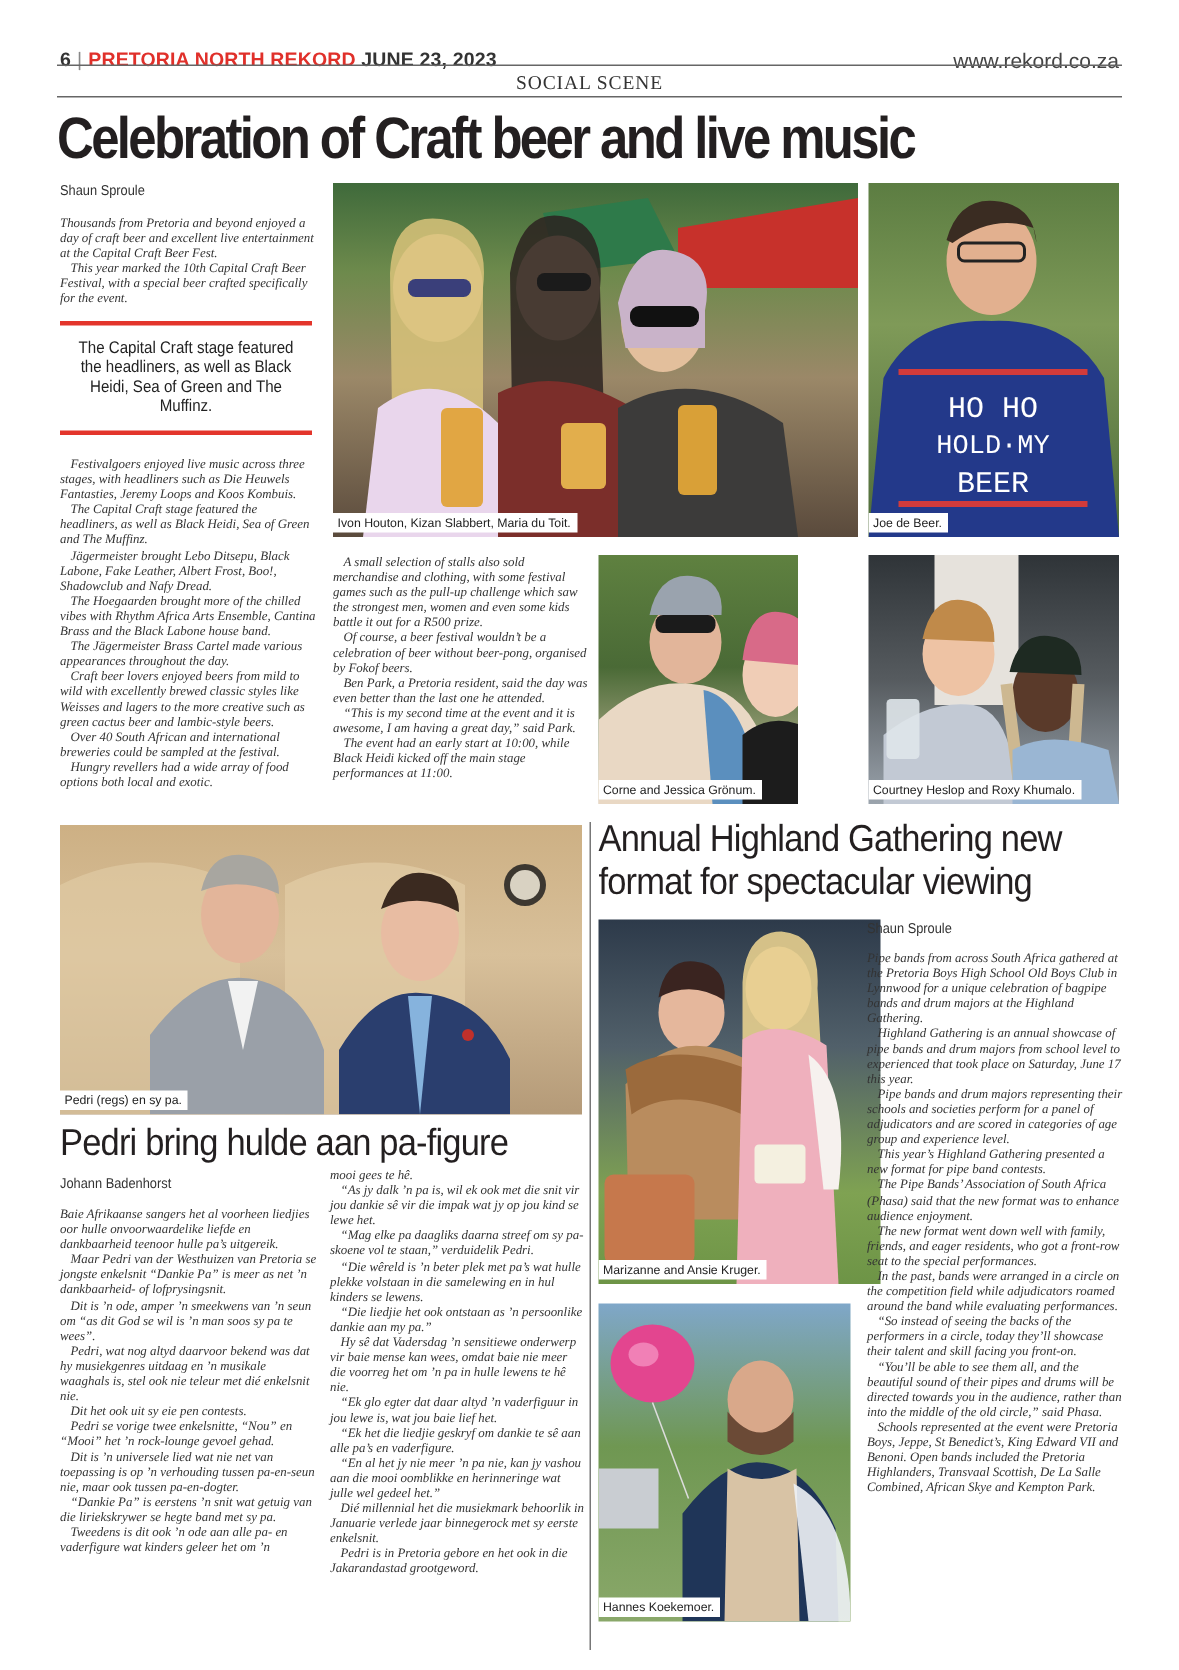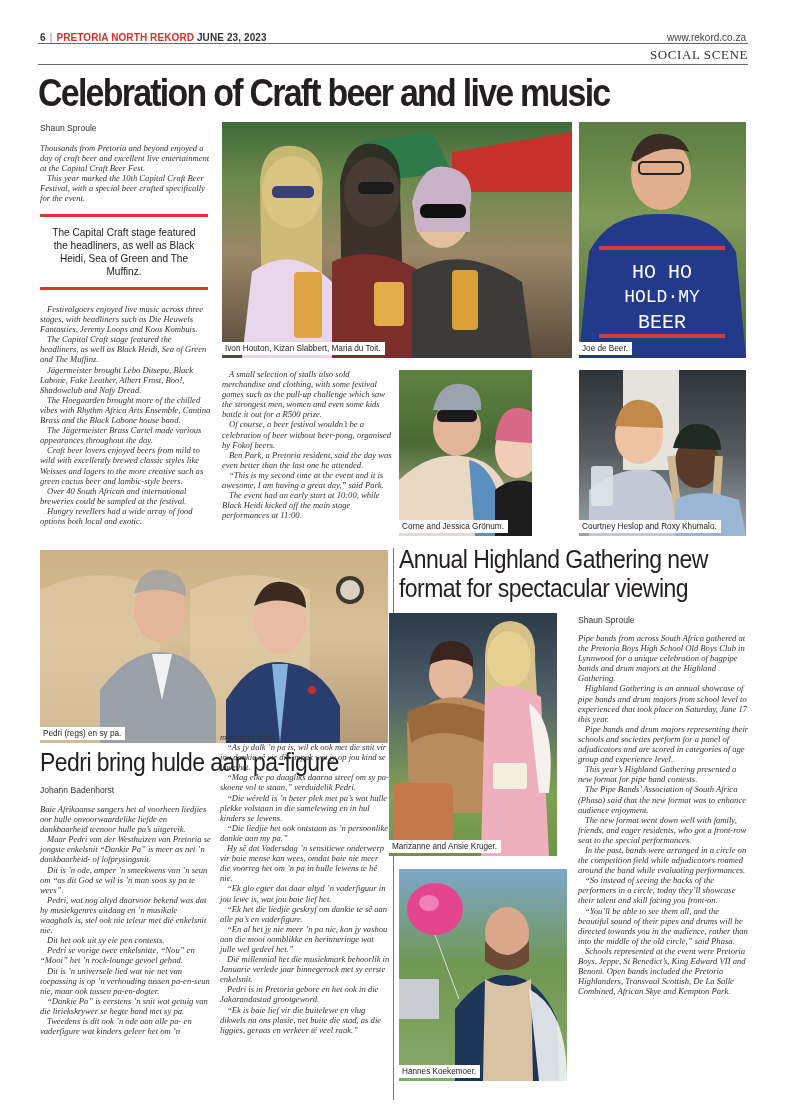--- a/index.html
+++ b/index.html
@@ -2,26 +2,26 @@
 <html><head>
 <meta charset="utf-8">
 <style>
   * { box-sizing: border-box; margin: 0; padding: 0; }
   html, body { width: 786px; height: 1113px; background: #ffffff; overflow: hidden; }
   body { position: relative; font-family: "Liberation Serif", serif; color: #222; }
 
   .abs { position: absolute; }
 
   
-  .folio { left: 40px; top: 32px; font-family: "Liberation Sans", sans-serif; font-size: 10px; font-weight: bold; color: #333; letter-spacing: 0.1px; }
+  .folio { left: 40px; top: 32px; font-family: "Liberation Sans", sans-serif; font-size: 13px; font-weight: bold; color: #333; letter-spacing: 0.1px; }
   .folio .pub { color: #e0302a; }
   .folio .sep { color: #888; margin: 0 4px; font-weight: normal; }
-  .site { right: 40px; top: 32px; font-family: "Liberation Sans", sans-serif; font-size: 10px; color: #444; }
+  .site { right: 40px; top: 32px; font-family: "Liberation Sans", sans-serif; font-size: 14px; color: #444; }
   .rule { left: 38px; width: 710px; height: 1px; background: #666; }
-  .section { left: 38px; width: 710px; top: 47px; text-align: right; font-family: "Liberation Serif", serif; font-size: 13px; letter-spacing: 0.6px; color: #333; }
+  .section { left: 38px; width: 710px; top: 47px; text-align: center; font-family: "Liberation Serif", serif; font-size: 13px; letter-spacing: 0.6px; color: #333; }
 
   .headline-main { left: 38px; top: 71px; font-family: "Liberation Sans", sans-serif; font-weight: bold; font-size: 39px; letter-spacing: -2px; color: #231f20; transform: scaleX(0.87); transform-origin: left top; white-space: nowrap; }
 
   .byline { font-family: "Liberation Sans", sans-serif; font-size: 9.5px; color: #333; transform: scaleX(0.9); transform-origin: left top; white-space: nowrap; }
 
   .body-text { font-family: "Liberation Serif", serif; font-size: 8.6px; line-height: 10.1px; color: #333; text-align: left; font-style: italic; }
   .body-text p { text-indent: 7px; }
   .body-text p.noindent { text-indent: 0; }
 
   .pull { left: 40px; top: 214px; width: 168px; border-top: 3px solid #e3352b; border-bottom: 3px solid #e3352b; padding: 9px 0 9px; text-align: center; font-family: "Liberation Sans", sans-serif; font-size: 11.2px; line-height: 13px; color: #222; }
@@ -171,43 +171,42 @@
   <p>Maar Pedri van der Westhuizen van Pretoria se jongste enkelsnit “Dankie Pa” is meer as net ’n dankbaarheid- of lofprysingsnit.</p>
   <p>Dit is ’n ode, amper ’n smeekwens van ’n seun om “as dit God se wil is ’n man soos sy pa te wees”.</p>
   <p>Pedri, wat nog altyd daarvoor bekend was dat hy musiekgenres uitdaag en ’n musikale waaghals is, stel ook nie teleur met dié enkelsnit nie.</p>
   <p>Dit het ook uit sy eie pen contests.</p>
   <p>Pedri se vorige twee enkelsnitte, “Nou” en “Mooi” het ’n rock-lounge gevoel gehad.</p>
   <p>Dit is ’n universele lied wat nie net van toepassing is op ’n verhouding tussen pa-en-seun nie, maar ook tussen pa-en-dogter.</p>
   <p>“Dankie Pa” is eerstens ’n snit wat getuig van die liriekskrywer se hegte band met sy pa.</p>
   <p>Tweedens is dit ook ’n ode aan alle pa- en vaderfigure wat kinders geleer het om ’n</p>
 </div>
 
-<div class="abs body-text" style="left:220px;top:732px;width:170px">
+<div class="abs body-text" style="left:220px;top:778px;width:170px">
   <p class="noindent">mooi gees te hê.</p>
   <p>“As jy dalk ’n pa is, wil ek ook met die snit vir jou dankie sê vir die impak wat jy op jou kind se lewe het.</p>
   <p>“Mag elke pa daagliks daarna streef om sy pa-skoene vol te staan,” verduidelik Pedri.</p>
   <p>“Die wêreld is ’n beter plek met pa’s wat hulle plekke volstaan in die samelewing en in hul kinders se lewens.</p>
   <p>“Die liedjie het ook ontstaan as ’n persoonlike dankie aan my pa.”</p>
   <p>Hy sê dat Vadersdag ’n sensitiewe onderwerp vir baie mense kan wees, omdat baie nie meer die voorreg het om ’n pa in hulle lewens te hê nie.</p>
   <p>“Ek glo egter dat daar altyd ’n vaderfiguur in jou lewe is, wat jou baie lief het.</p>
   <p>“Ek het die liedjie geskryf om dankie te sê aan alle pa’s en vaderfigure.</p>
   <p>“En al het jy nie meer ’n pa nie, kan jy vashou aan die mooi oomblikke en herinneringe wat julle wel gedeel het.”</p>
   <p>Dié millennial het die musiekmark behoorlik in Januarie verlede jaar binnegerock met sy eerste enkelsnit.</p>
   <p>Pedri is in Pretoria gebore en het ook in die Jakarandastad grootgeword.</p>
-  <p>“Ek is baie lief vir die buitelewe en vlug dikwels na ons plasie, net buite die stad, as die liggies, geraas en verkeer té veel raak.”</p>
 </div>
 
 <div class="abs vline" style="left:393px;top:548px;height:552px"></div>
 
 <div class="abs headline-2" style="left:399px;top:545px">
   <div>Annual Highland Gathering new</div>
   <div>format for spectacular viewing</div>
 </div>
 
-<div class="abs photo" style="left:389px;top:613px;width:168px;height:243px;background:linear-gradient(180deg,#2d3a4a 0%,#51606a 35%,#7fa252 75%,#6d9446 100%)">
+<div class="abs photo" style="left:399px;top:613px;width:188px;height:243px;background:linear-gradient(180deg,#2d3a4a 0%,#51606a 35%,#7fa252 75%,#6d9446 100%)">
   <svg width="168" height="243" viewBox="0 0 168 243">
     <ellipse cx="62" cy="62" rx="22" ry="26" fill="#e5b79c"></ellipse>
     <path d="M40 52 Q44 26 64 28 Q86 30 84 54 Q62 40 40 52 Z" fill="#3a2420"></path>
     <path d="M18 110 Q50 70 96 92 L100 200 L20 200 Z" fill="#b98c5e"></path>
     <path d="M18 100 Q50 80 100 100 L96 130 Q50 110 22 130 Z" fill="#9b6a3c"></path>
     <rect x="4" y="170" width="60" height="60" rx="6" fill="#c6784c"></rect>
     <ellipse cx="120" cy="46" rx="22" ry="28" fill="#f0cdb6"></ellipse>
     <path d="M96 42 Q98 8 122 8 Q148 10 146 46 L150 120 L96 110 Z" fill="#e7cf8e" opacity="0.9"></path>
     <path d="M96 80 Q120 64 152 84 L160 243 L92 243 Z" fill="#efb0bd"></path>
     <path d="M140 90 Q168 110 160 180 L150 180 Z" fill="#f6f1ee"></path>

